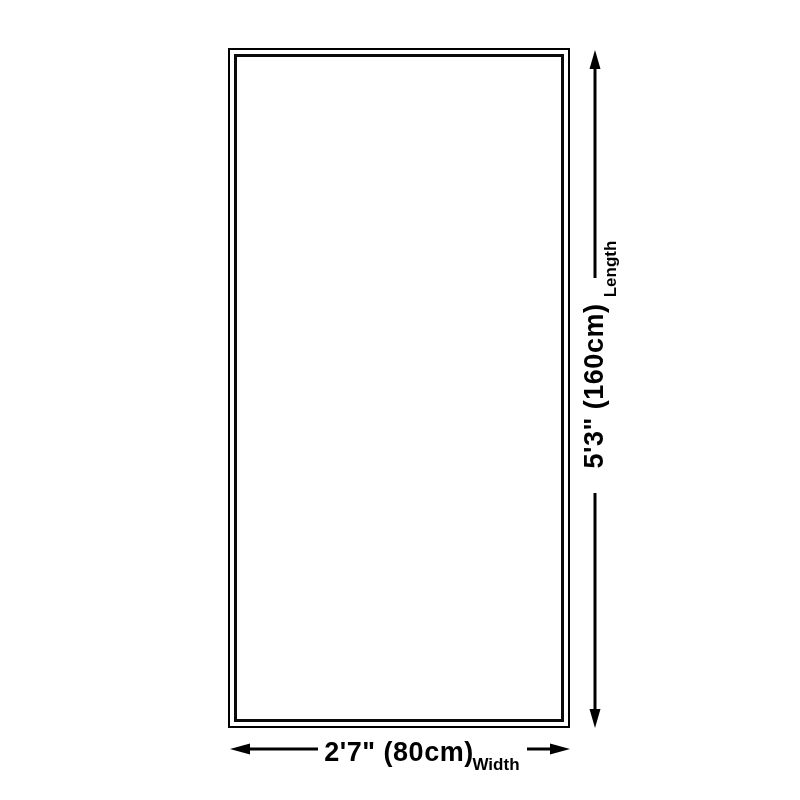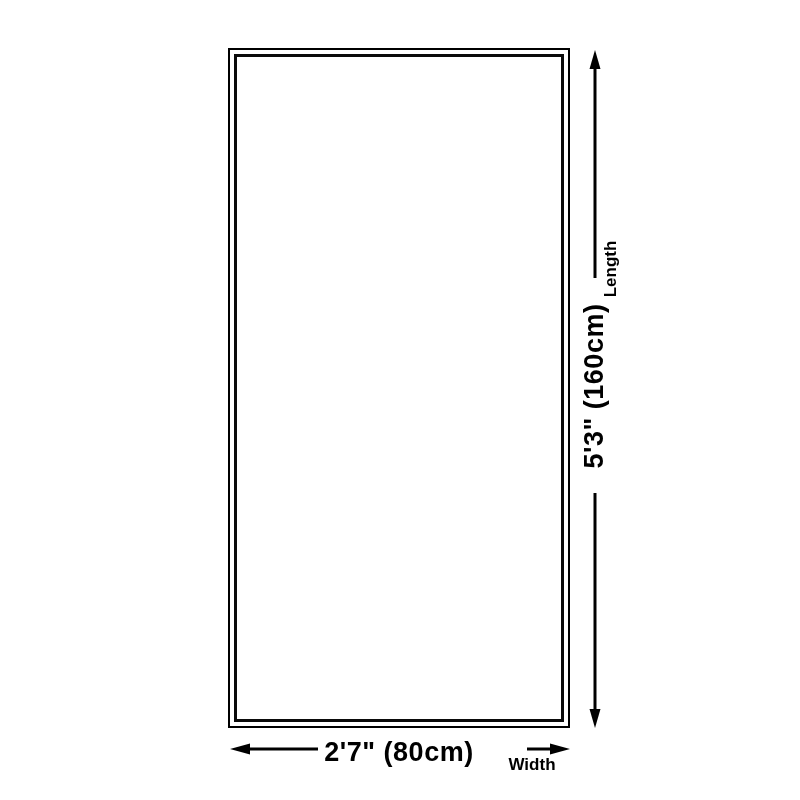--- a/index.html
+++ b/index.html
@@ -67,21 +67,20 @@
   }
   .width-value {
     left: 399px;
     top: 752px;
     transform: translate(-50%, -50%);
   }
   .width-label {
     left: 496px;
     top: 764px;
     transform: translate(-50%, -50%);
-    margin-left: 36px;
   }
 </style>
 </head>
 <body>
 
 <div class="canvas">
 
   <div class="rug-outline">
     <div class="rug-outline-inner"></div>
   </div>

